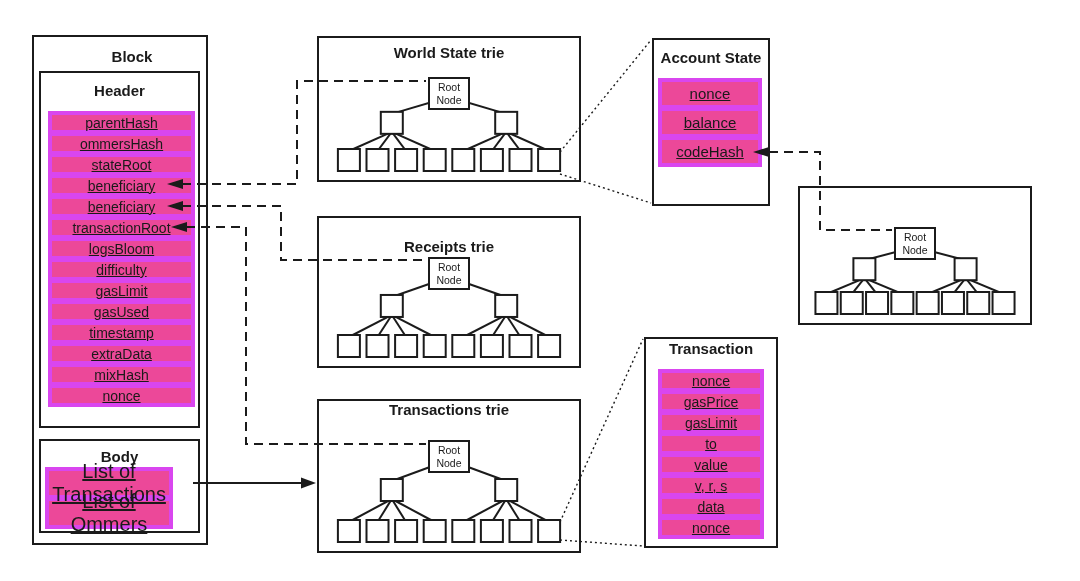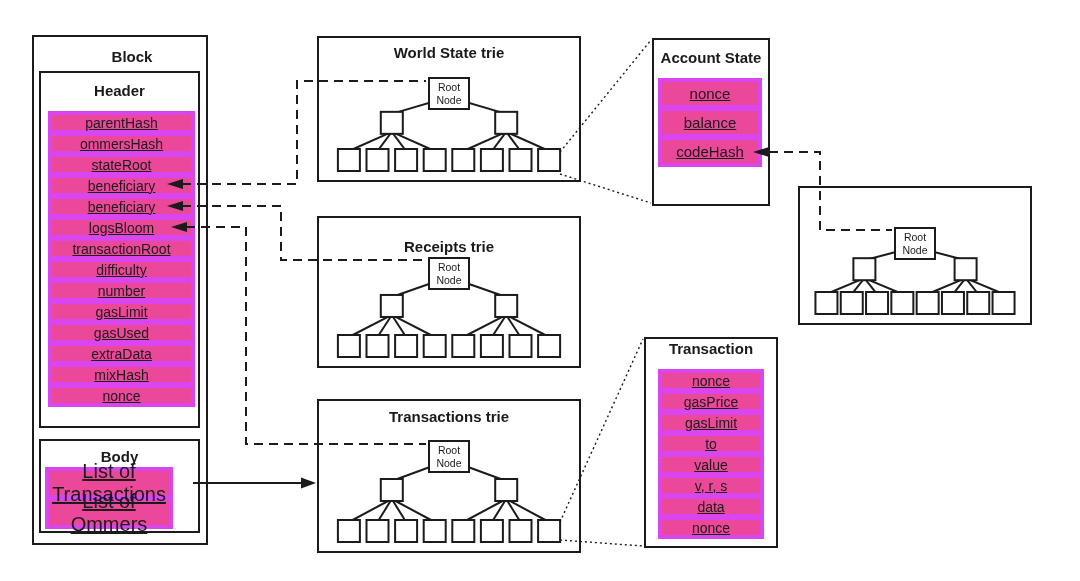--- a/index.html
+++ b/index.html
@@ -46,26 +46,26 @@
 
   <div class="box" style="left:39px;top:71px;width:161px;height:357px;">
     <div class="title" style="margin-top:9px;">Header</div>
   </div>
   <div class="rows" style="left:48px;top:111px;border-radius:20px;">
     <div class="row hrow">parentHash</div>
     <div class="row hrow">ommersHash</div>
     <div class="row hrow">stateRoot</div>
     <div class="row hrow">beneficiary</div>
     <div class="row hrow">beneficiary</div>
+    <div class="row hrow">transactionRoot</div>
     <div class="row hrow">logsBloom</div>
-    <div class="row hrow">transactionRoot</div>
     <div class="row hrow">difficulty</div>
-    <div class="row hrow">number</div>
     <div class="row hrow">gasLimit</div>
     <div class="row hrow">gasUsed</div>
+    <div class="row hrow">timestamp</div>
     <div class="row hrow">extraData</div>
     <div class="row hrow">mixHash</div>
     <div class="row hrow">nonce</div>
   </div>
 
   <div class="box" style="left:39px;top:439px;width:161px;height:94px;">
     <div class="title" style="margin-top:7px;">Body</div>
   </div>
   <div class="rows" style="left:45px;top:467px;">
     <div class="row brow">List of Transactions</div>
@@ -120,21 +120,21 @@
         <rect x="104.7" y="117" width="22" height="22" fill="#ffffff" stroke="#1b1b1b" stroke-width="2"></rect>
         <rect x="133.3" y="117" width="22" height="22" fill="#ffffff" stroke="#1b1b1b" stroke-width="2"></rect>
         <rect x="161.9" y="117" width="22" height="22" fill="#ffffff" stroke="#1b1b1b" stroke-width="2"></rect>
         <rect x="190.5" y="117" width="22" height="22" fill="#ffffff" stroke="#1b1b1b" stroke-width="2"></rect>
         <rect x="219.10000000000002" y="117" width="22" height="22" fill="#ffffff" stroke="#1b1b1b" stroke-width="2"></rect>
       </svg>
     <div class="root-node">Root Node</div>
   </div>
 
   <div class="box" style="left:317px;top:399px;width:264px;height:154px;">
-    <div class="title" style="margin-top:7px;">Transactions trie</div>
+    <div class="title" style="margin-top:0;">Transactions trie</div>
     <svg class="trie-svg">
         <line x1="130" y1="59" x2="72.8" y2="80" stroke="#1b1b1b" stroke-width="2"></line>
         <line x1="130" y1="59" x2="187.2" y2="80" stroke="#1b1b1b" stroke-width="2"></line>
         <line x1="72.8" y1="98" x2="29.89999999999999" y2="121" stroke="#1b1b1b" stroke-width="2"></line>
         <line x1="72.8" y1="98" x2="58.5" y2="121" stroke="#1b1b1b" stroke-width="2"></line>
         <line x1="72.8" y1="98" x2="87.1" y2="121" stroke="#1b1b1b" stroke-width="2"></line>
         <line x1="72.8" y1="98" x2="115.7" y2="121" stroke="#1b1b1b" stroke-width="2"></line>
         <line x1="187.2" y1="98" x2="144.3" y2="121" stroke="#1b1b1b" stroke-width="2"></line>
         <line x1="187.2" y1="98" x2="172.9" y2="121" stroke="#1b1b1b" stroke-width="2"></line>
         <line x1="187.2" y1="98" x2="201.5" y2="121" stroke="#1b1b1b" stroke-width="2"></line>

